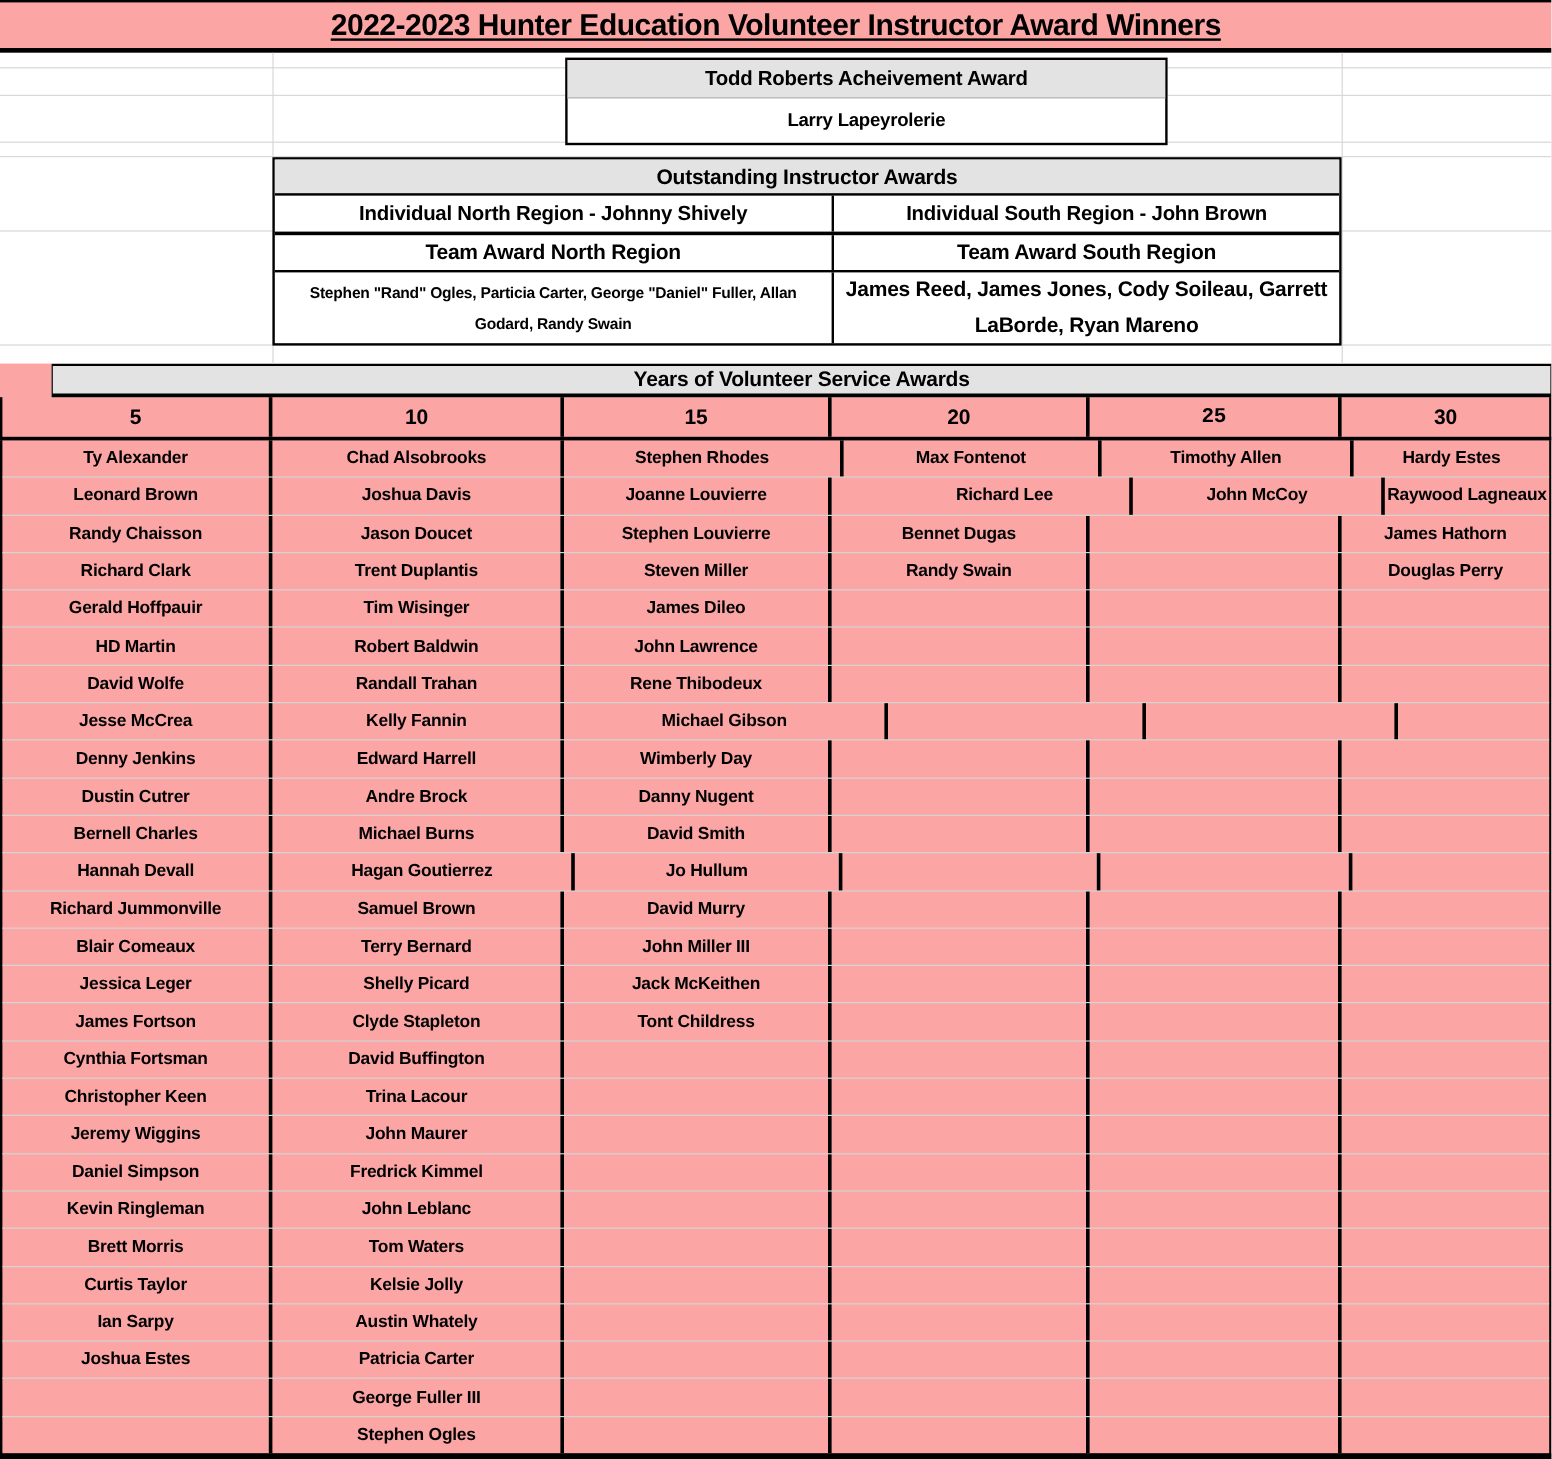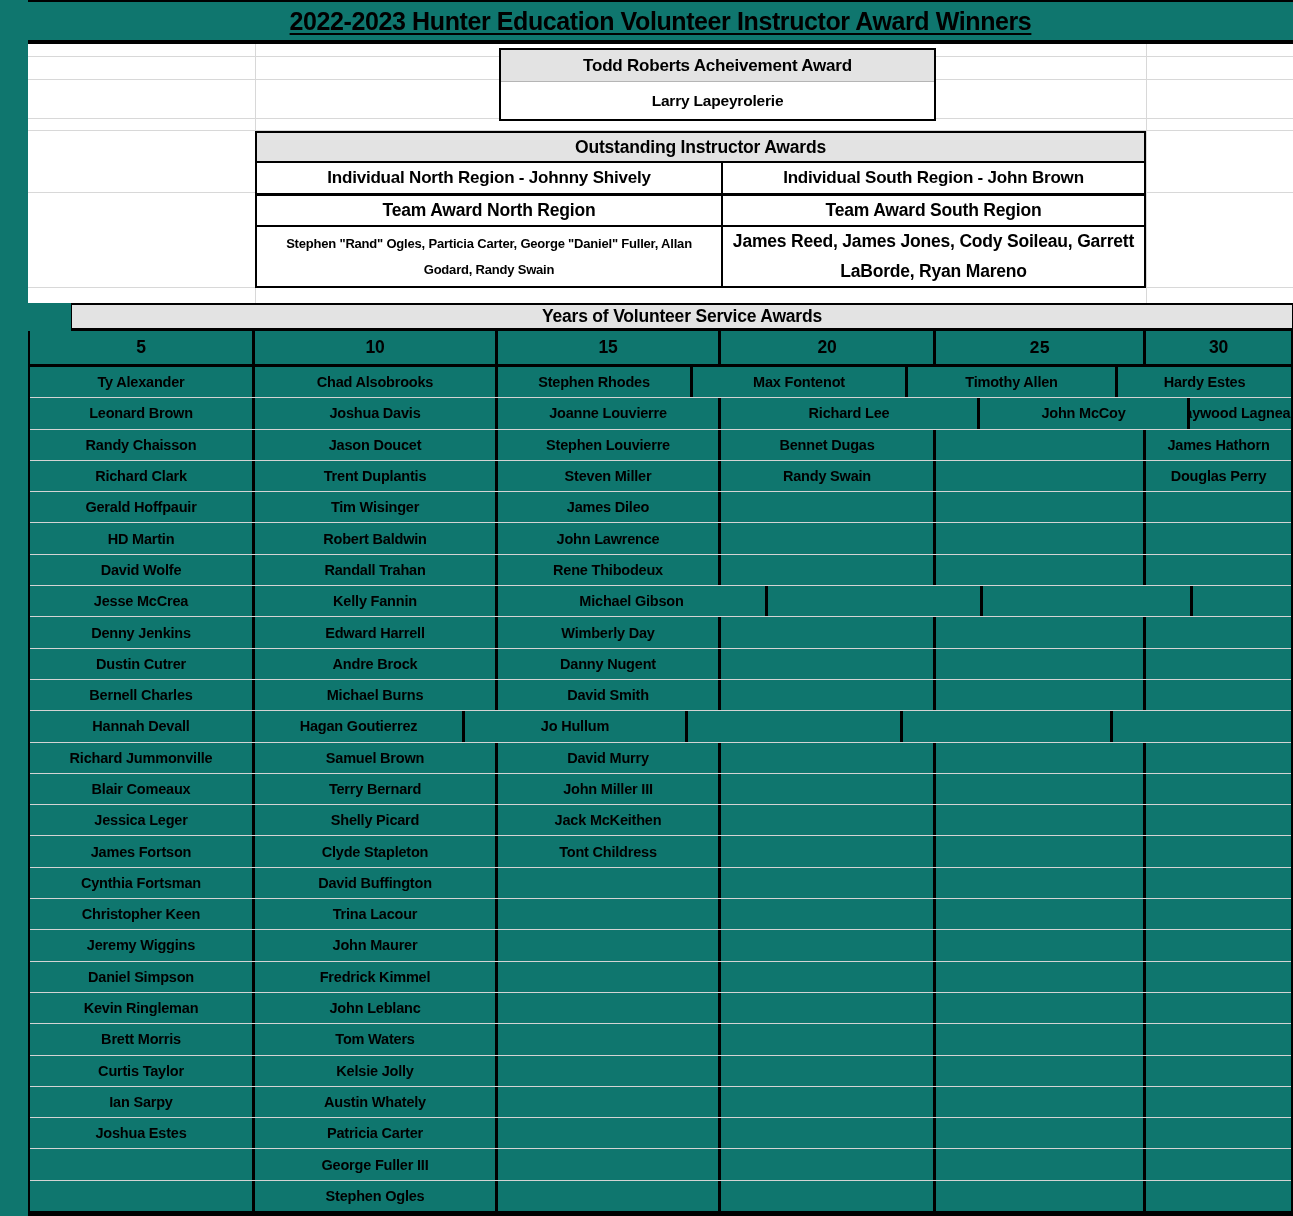--- a/index.html
+++ b/index.html
@@ -1,42 +1,41 @@
 <!DOCTYPE html>
 <html><head>
 <meta charset="utf-8">
 <style>
   html,body{margin:0;padding:0;background:#ffffff;}
   .sheet{
     position:relative;
     width:1293px;height:1216px;
-    background:#0f766e;
+    background:#fca5a5;
     font-family:"Liberation Sans","DejaVu Sans",sans-serif;
     font-weight:700;color:#000;
     letter-spacing:-0.2px;
     overflow:hidden;
     box-sizing:border-box;
-    padding-left:28px;
   }
   
   .title-row{
     height:44px;box-sizing:border-box;
     border-top:2px solid #000;border-bottom:4px solid #000;
     display:flex;align-items:center;justify-content:center;
   }
   .title-row .title{
     font-size:25px;letter-spacing:-0.4px;
     text-decoration:underline;text-decoration-thickness:2px;text-underline-offset:3px;
   }
   
   .top-area{position:relative;height:259px;background:#fff;}
   .gline-h{position:absolute;left:0;width:100%;height:1px;background:#d8d8d8;}
   .gline-v{position:absolute;top:0;height:100%;width:1px;background:#d8d8d8;}
   .todd-box{
-    position:absolute;left:471px;top:4px;width:437px;
+    position:absolute;left:471px;top:4px;width:502px;
     border:2px solid #000;background:#fff;box-sizing:border-box;
   }
   .todd-header{
     height:31px;background:#e3e3e3;border-bottom:1px solid #b5b5b5;
     display:flex;align-items:center;justify-content:center;font-size:17px;
   }
   .todd-winner{
     height:37px;display:flex;align-items:center;justify-content:center;font-size:15.5px;
   }
   .out-box{
@@ -137,30 +136,30 @@
       <div class="hcell" style="width: 223px;">15</div>
       <div class="hcell" style="width: 215px;">20</div>
       <div class="hcell" style="width: 210px; font-family: Liberation Mono, monospace;">25</div>
       <div class="hcell">30</div>
     </div>
 
   <div class="names-grid" id="namesGrid">
       <div class="ng-row">
         <div class="ncell" style="width: 225px;">Ty Alexander</div>
         <div class="ncell" style="width: 243px;">Chad Alsobrooks</div>
-        <div class="ncell" style="width: 195px;">Stephen Rhodes</div>
+        <div class="ncell" style="width: 233px;">Stephen Rhodes</div>
         <div class="ncell" style="width: 215px;">Max Fontenot</div>
         <div class="ncell" style="width: 210px;">Timothy Allen</div>
         <div class="ncell">Hardy Estes</div>
       </div>
       <div class="ng-row">
         <div class="ncell" style="width: 225px;">Leonard Brown</div>
         <div class="ncell" style="width: 243px;">Joshua Davis</div>
         <div class="ncell" style="width: 223px;">Joanne Louvierre</div>
-        <div class="ncell" style="width: 259px;">Richard Lee</div>
+        <div class="ncell" style="width: 211px; margin-left: 40px;">Richard Lee</div>
         <div class="ncell" style="width: 210px;">John McCoy</div>
         <div class="ncell">Raywood Lagneaux</div>
       </div>
       <div class="ng-row">
         <div class="ncell" style="width: 225px;">Randy Chaisson</div>
         <div class="ncell" style="width: 243px;">Jason Doucet</div>
         <div class="ncell" style="width: 223px;">Stephen Louvierre</div>
         <div class="ncell" style="width: 215px;">Bennet Dugas</div>
         <div class="ncell" style="width: 210px;"></div>
         <div class="ncell">James Hathorn</div>
@@ -224,21 +223,21 @@
       <div class="ng-row">
         <div class="ncell" style="width: 225px;">Bernell Charles</div>
         <div class="ncell" style="width: 243px;">Michael Burns</div>
         <div class="ncell" style="width: 223px;">David Smith</div>
         <div class="ncell" style="width: 215px;"></div>
         <div class="ncell" style="width: 210px;"></div>
         <div class="ncell"></div>
       </div>
       <div class="ng-row">
         <div class="ncell" style="width: 225px;">Hannah Devall</div>
-        <div class="ncell" style="width: 210px;">Hagan Goutierrez</div>
+        <div class="ncell" style="width: 252px;">Hagan Goutierrez</div>
         <div class="ncell" style="width: 223px;">Jo Hullum</div>
         <div class="ncell" style="width: 215px;"></div>
         <div class="ncell" style="width: 210px;"></div>
         <div class="ncell"></div>
       </div>
       <div class="ng-row">
         <div class="ncell" style="width: 225px;">Richard Jummonville</div>
         <div class="ncell" style="width: 243px;">Samuel Brown</div>
         <div class="ncell" style="width: 223px;">David Murry</div>
         <div class="ncell" style="width: 215px;"></div>

